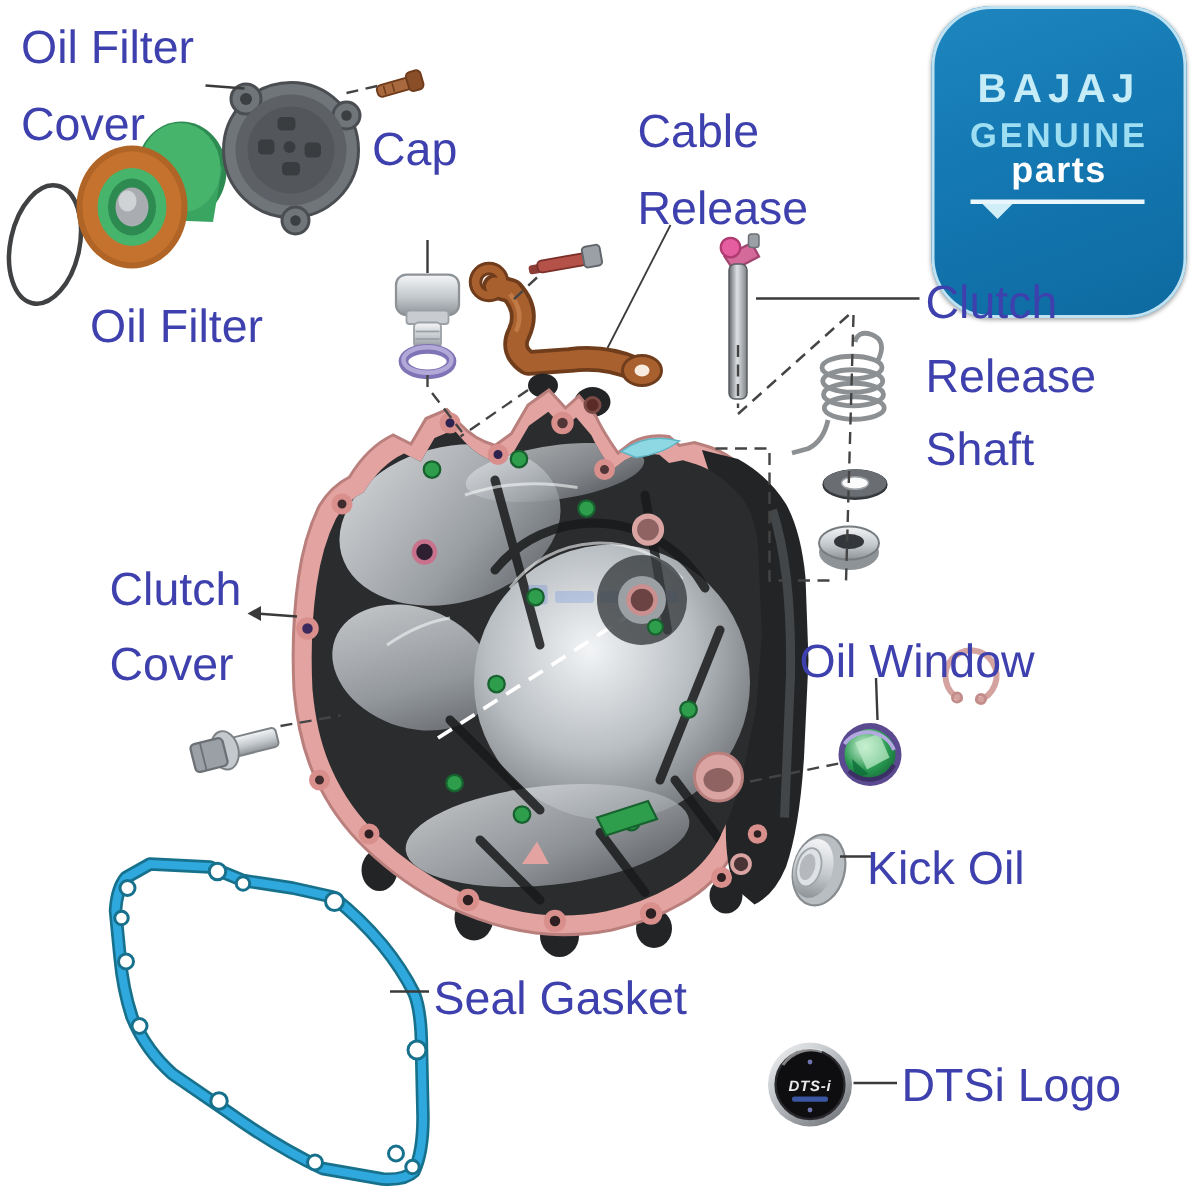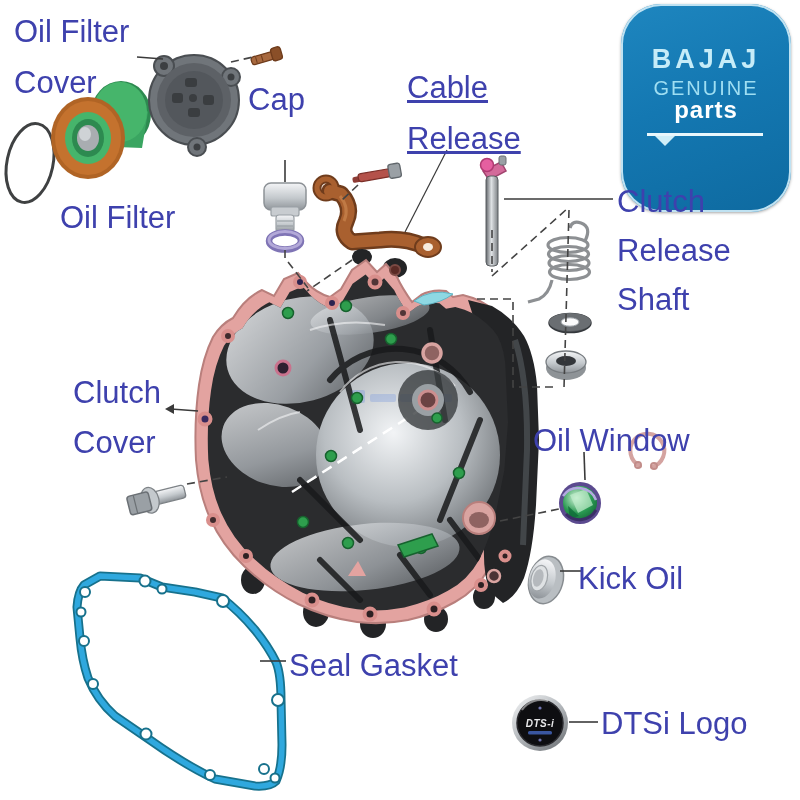--- a/index.html
+++ b/index.html
@@ -9,21 +9,21 @@
   svg.art{position:absolute;left:0;top:0;}
   .lbl{position:absolute;color:var(--label-text,#3e41ad);font-size:31px;line-height:51px;
        white-space:nowrap;z-index:5;}
   
   .bajaj-badge{position:absolute;left:621px;top:4px;width:170px;height:208px;
       background:linear-gradient(160deg,#1e86bf 0%,var(--badge-bg,#1478b2) 45%,#0e6aa0 100%);
       border-radius:40px;box-shadow:0 0 0 2px #bfe2f2 inset, 0 1px 3px rgba(0,0,0,.35);
       z-index:4;text-align:center;}
   .bajaj-brand{margin-top:40px;font-size:27px;font-weight:800;letter-spacing:4px;
       color:var(--badge-text-light,#c6ecf8);}
-  .bajaj-genuine{margin-top:2px;font-size:20px;font-weight:400;letter-spacing:2px;
+  .bajaj-genuine{margin-top:2px;font-size:23px;font-weight:700;letter-spacing:2px;
       color:var(--badge-text-mid,#9edef2);}
   .bajaj-parts{margin-top:-4px;font-size:24px;font-weight:800;color:#ffffff;letter-spacing:1px;}
   .bajaj-underline{position:absolute;left:26px;top:129px;width:116px;height:3px;background:#e9f7fc;}
   .bajaj-triangle{position:absolute;left:34px;top:132px;width:0;height:0;
       border-left:10px solid transparent;border-right:10px solid transparent;
       border-top:10px solid #cfeef8;}
 </style>
 </head>
 <body>
 
@@ -349,21 +349,21 @@
   </g>
 </svg>
 
 <div class="lbl" style="left:14px;top:6px;">
   <div>Oil Filter</div>
   <div>Cover</div>
 </div>
 <div class="lbl" style="left:248px;top:74px;">
   <div>Cap</div>
 </div>
-<div class="lbl" style="left:407px;top:62px;text-decoration:underline;">
+<div class="lbl" style="left:425px;top:62px;">
   <div>Cable</div>
   <div>Release</div>
 </div>
 <div class="lbl" style="left:60px;top:192px;">
   <div>Oil Filter</div>
 </div>
 <div class="lbl" style="left:617px;top:177px;line-height:49px;">
   <div>Clutch</div>
   <div>Release</div>
   <div>Shaft</div>

